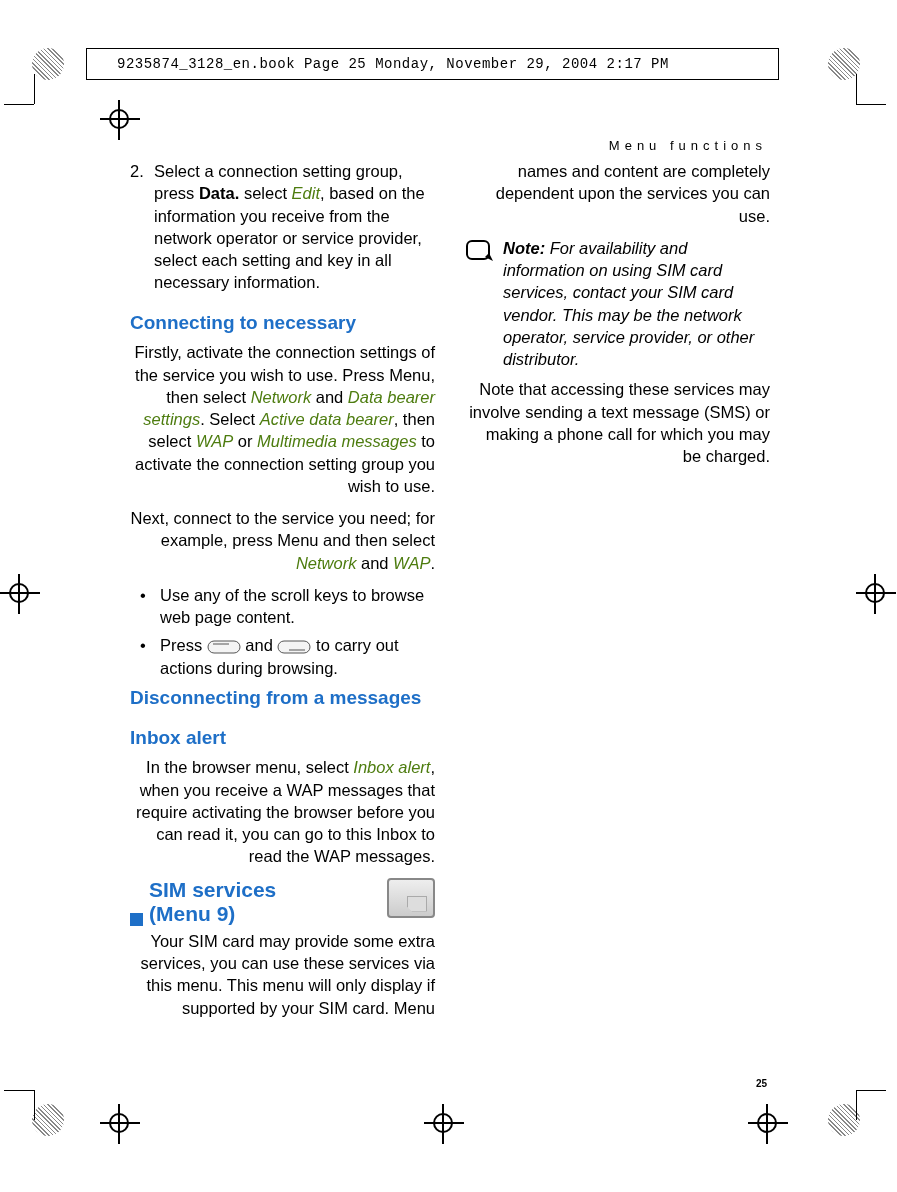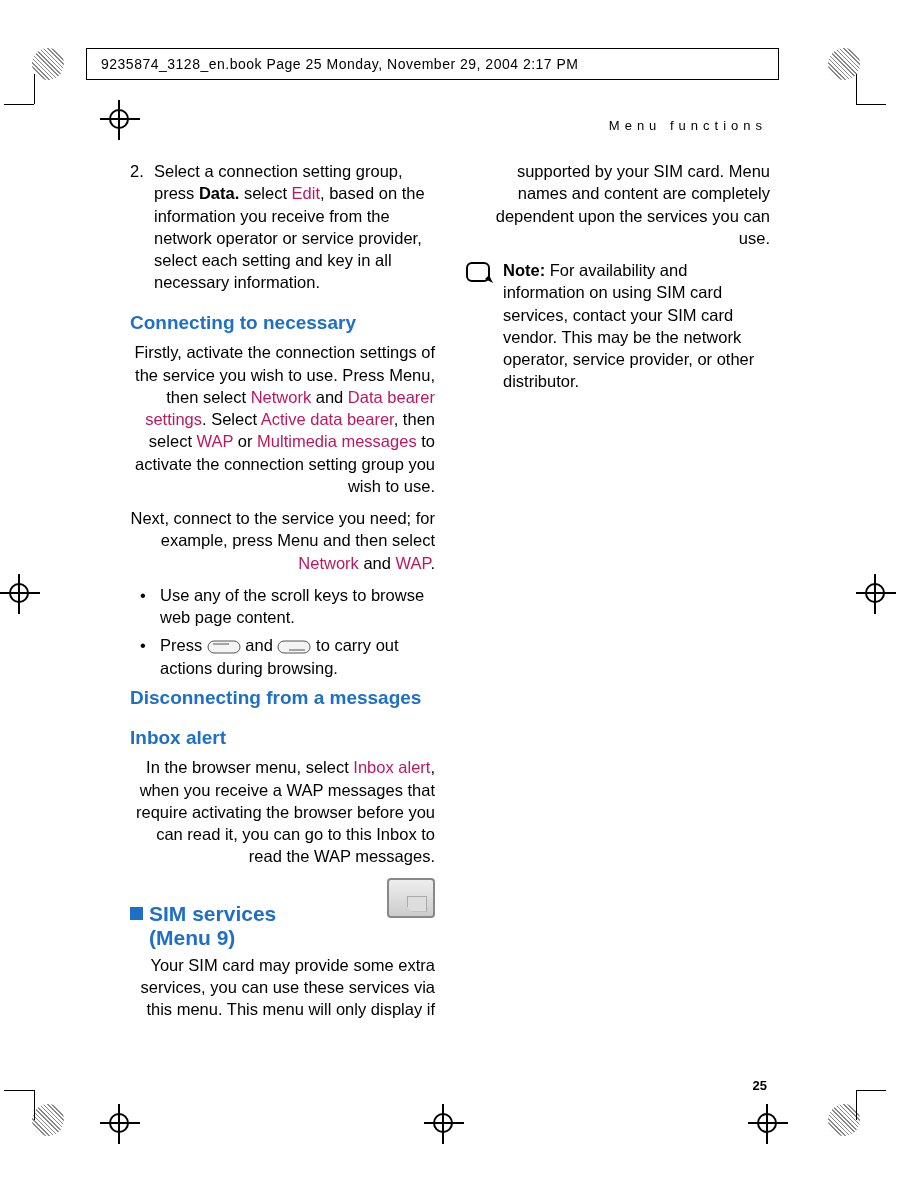--- a/index.html
+++ b/index.html
@@ -18,31 +18,31 @@
     height: 32px;
     border-radius: 50%;
     background: repeating-linear-gradient(45deg, #888 0, #888 1px, #fff 1px, #fff 3px);
   }
   .header-band {
     position: absolute;
     left: 86px; top: 48px;
     width: 693px;
     height: 32px;
     border: 1px solid #000;
-    font-family: Liberation Sans, sans-serif;
+    font-family: Liberation Mono, monospace;
     font-size: 14px;
     display: flex;
     align-items: center;
-    padding-left: 14px;
+    padding-left: 30px;
     letter-spacing: 0.5px;
   }
   .running-head {
     position: absolute;
     right: 130px;
-    top: 118px;
+    top: 138px;
     font-size: 13px;
     letter-spacing: 5px;
     font-weight: 400;
   }
   .page {
     position: absolute;
     left: 130px; top: 160px;
     width: 640px;
     height: 880px;
     column-count: 2;
@@ -71,37 +71,36 @@
   }
   .sect-row {
     display: flex;
     align-items: flex-start;
     justify-content: space-between;
     margin: 10px 0 4px 0;
     break-inside: avoid;
   }
   .sect-title {
     display: flex;
-    align-items: flex-start;
-    margin-top: 24px;
+    align-items: flex-end;
   }
   .sq {
     width: 13px; height: 13px;
     background: #1e6fc7;
     margin-right: 6px;
     margin-top: 5px;
     flex: 0 0 13px;
   }
   .sect-text {
     color: #1e6fc7;
     font-size: 21px;
     font-weight: bold;
     line-height: 1.15;
   }
-  .em { color: #be185d; }
+  .em { color: #4d7c0f; font-style: italic; }
   .bold { font-weight: bold; }
   .key {
     display: inline-block;
     vertical-align: middle;
   }
   .key svg { display: block; }
   .sim-icon {
     width: 48px; height: 40px;
     border: 2px solid #888;
     border-radius: 4px;
@@ -115,30 +114,31 @@
     right:6px; bottom:4px;
     width:18px; height:14px;
     border:1px solid #aaa;
     background:#ddd;
     clip-path: polygon(0 0, 100% 0, 100% 100%, 25% 100%, 0 70%);
   }
   .note-row {
     display: flex;
     margin: 8px 0;
     break-inside: avoid;
+    font-style: italic;
   }
   .note-icon {
     flex: 0 0 38px;
     padding-top: 2px;
   }
   .page-num {
     position: absolute;
     right: 130px;
     top: 1078px;
-    font-size: 13px;
+    font-size: 10px;
     font-weight: bold;
   }
   .crop-hair { position:absolute; width:40px; height:40px; }
   .crop-hair::before, .crop-hair::after{
     content:""; position:absolute; background:#000;
   }
   .crop-hair::before{ left:18px; top:0; width:2px; height:40px; }
   .crop-hair::after{ left:0; top:18px; width:40px; height:2px; }
   .crop-hair .ring{
     position:absolute; left:9px; top:9px; width:20px;height:20px;
@@ -256,16 +256,17 @@
       <svg width="30" height="26">
           <rect x="2" y="2" width="22" height="18" rx="5" fill="none" stroke="#000" stroke-width="2"></rect>
           <path d="M20 18 l8 4 l-4 -8 z" fill="#000"></path>
         </svg>
     </div>
     <div>
       <span class="bold">Note:</span><span> For availability and information on using SIM card services, contact your SIM card vendor. This may be the network operator, service provider, or other distributor.</span>
     </div>
   </div>
 
+  <p>Note that accessing these services may involve sending a text message (SMS) or making a phone call for which you may be charged.</p>
 
 </div>
 
 <div class="page-num">25</div>
 
 </body></html>

